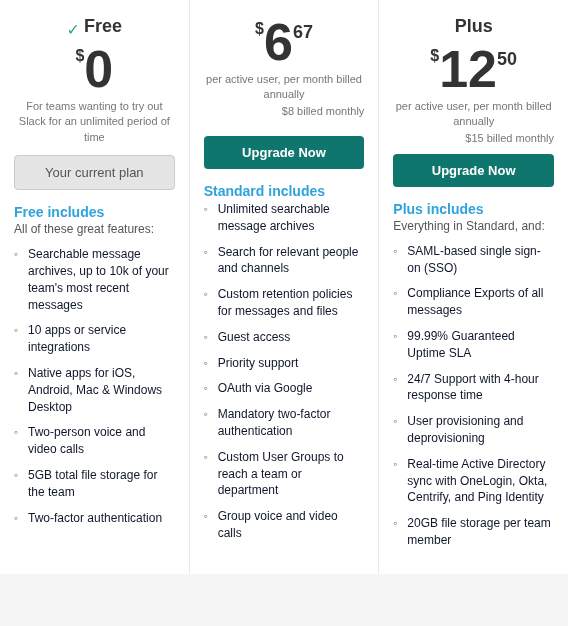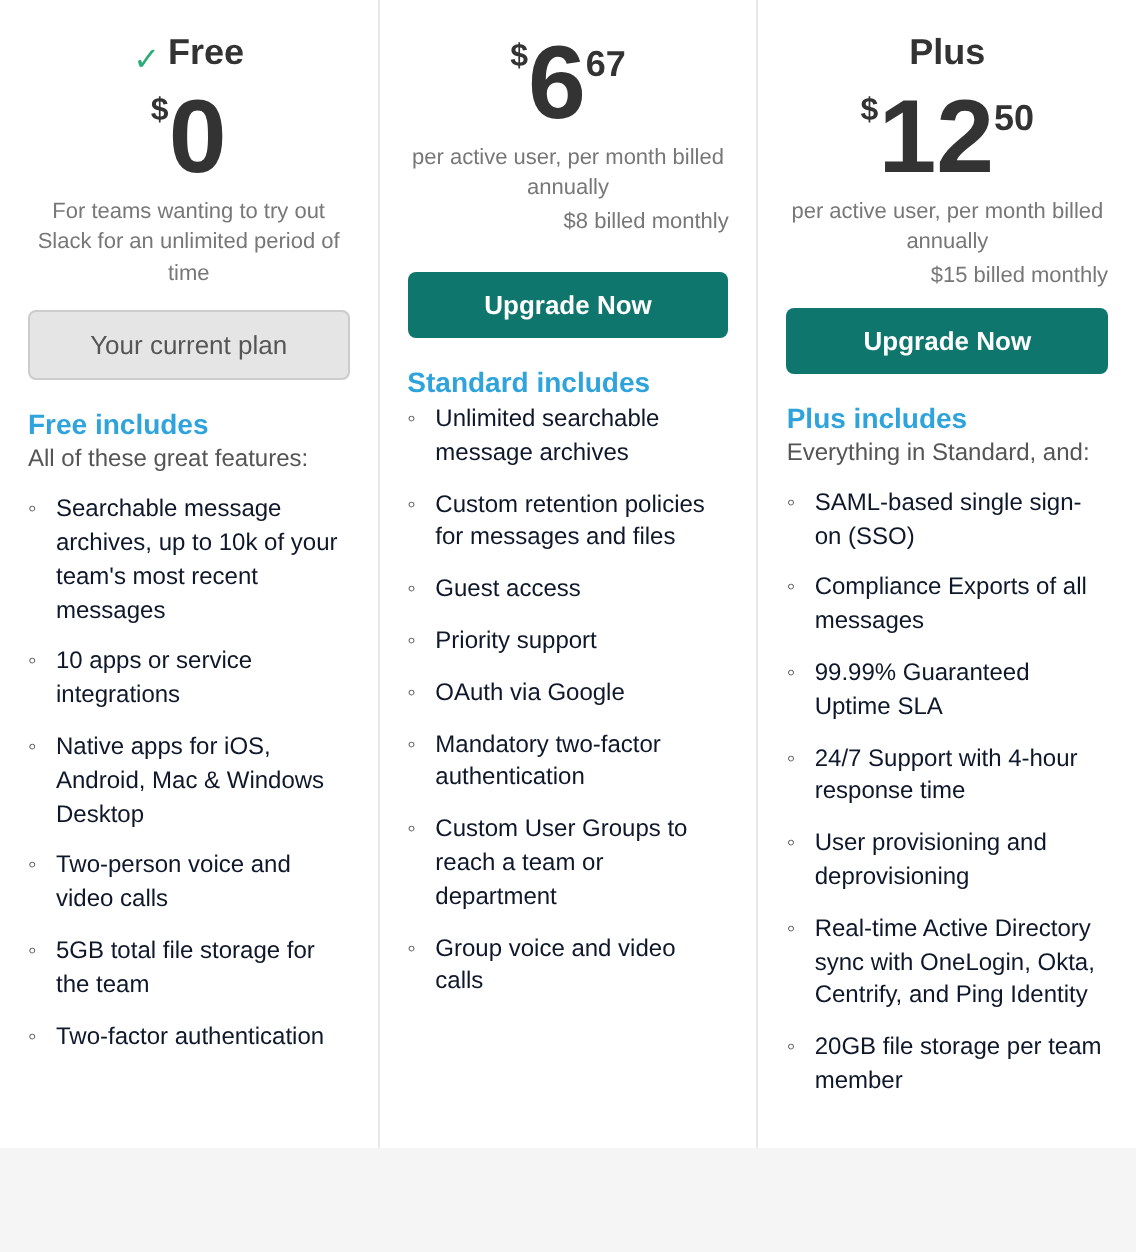--- a/index.html
+++ b/index.html
@@ -182,20 +182,21 @@
       <span class="price-main">6</span>
       <span class="price-cents">67</span>
     </div>
         <div class="price-desc">per active user, per month billed annually</div>
         <div class="price-monthly">$8 billed monthly</div>
       </div>
       <button class="upgrade-btn">Upgrade Now</button>
     <div class="includes-title">Standard includes</div>
     <ul class="feature-list">
   <li>Unlimited searchable message archives</li>
+        <li>Search for relevant people and channels</li>
         <li>Custom retention policies for messages and files</li>
         <li>Guest access</li>
         <li>Priority support</li>
         <li>OAuth via Google</li>
         <li>Mandatory two-factor authentication</li>
         <li>Custom User Groups to reach a team or department</li>
         <li>Group voice and video calls</li>
       </ul>
     </div>
     <div class="plan plus-plan">

